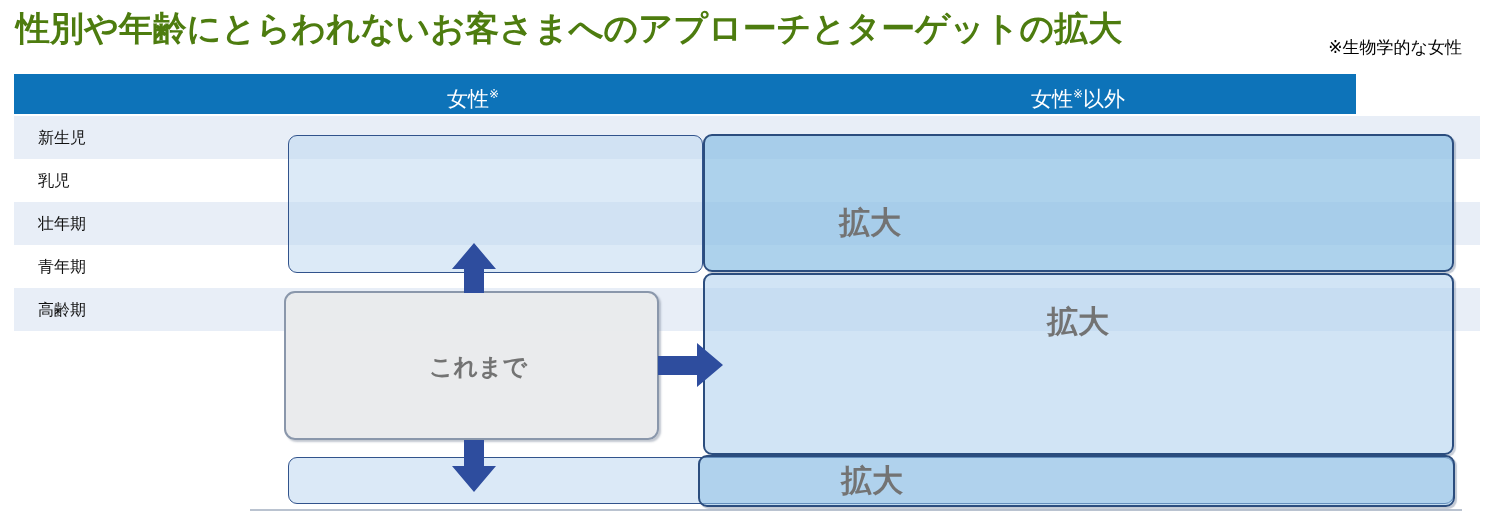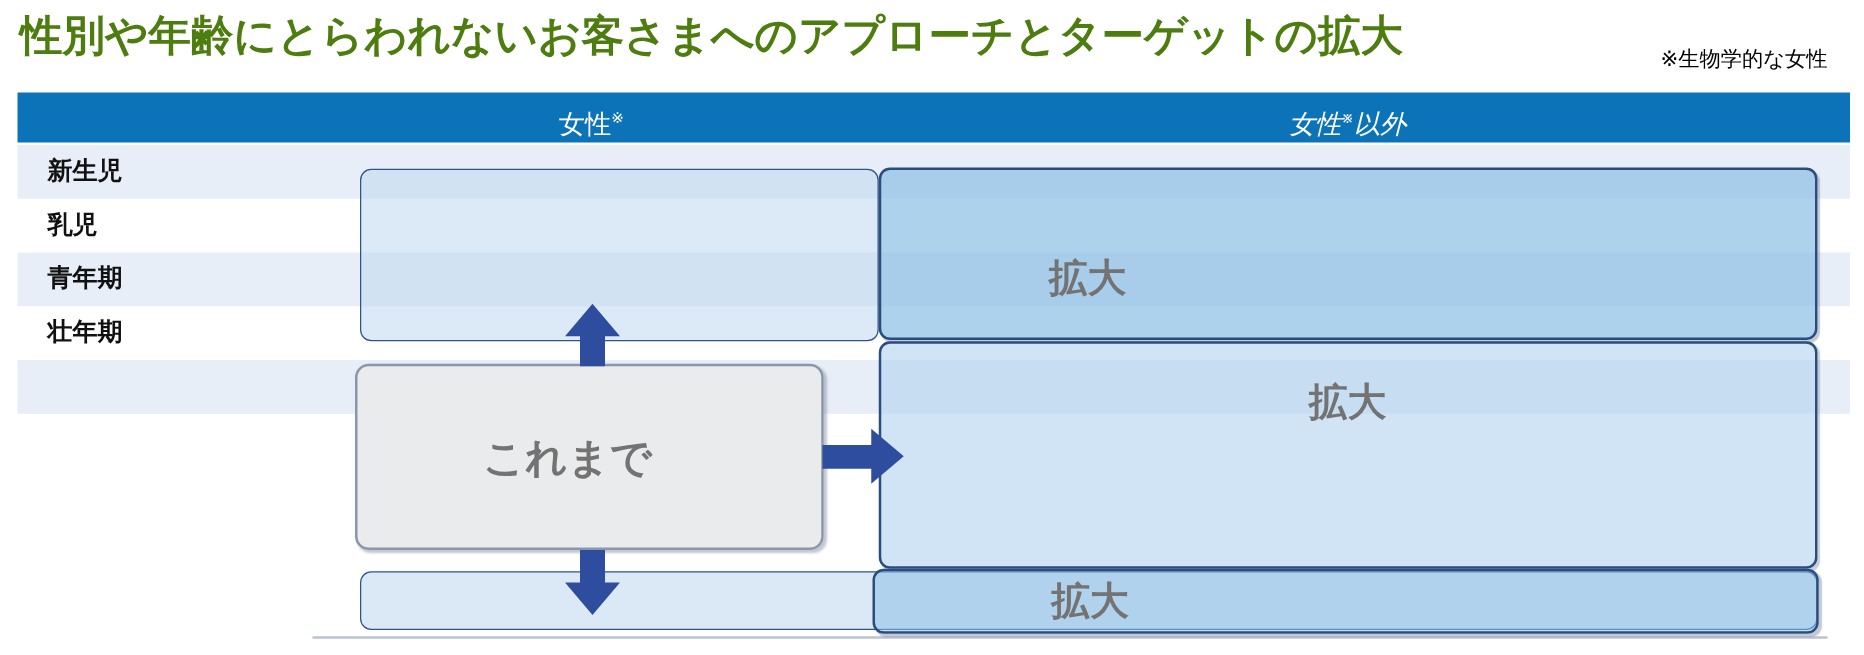--- a/index.html
+++ b/index.html
@@ -24,37 +24,37 @@
     position:absolute;left:16px;top:6px;
     font-size:34px;font-weight:700;color:#4d7c0f;
     letter-spacing:0px;white-space:nowrap;
   }
   .note{
     position:absolute;top:24px;right:29px;
     font-size:17px;color:#000;white-space:nowrap;margin-top:12px;
   }
   .tablewrap{position:absolute;left:14px;top:74px;width:1466px;height:436px;}
   .thead{
-    position:absolute;left:0;top:0;width:1466px;height:40px;
+    position:absolute;left:0;top:0;width:1342px;height:40px;
     background:var(--header-bg);
   }
   .thead .col{
     position:absolute;top:0;height:40px;line-height:40px;
     color:#fff;font-size:21px;white-space:nowrap;
     transform:translateX(-50%);
   }
   .thead .col sup{font-size:12px;vertical-align:super;}
   .col-female{left:459px;}
-  .col-nonfemale{left:1064px;font-style:italic;}
+  .col-nonfemale{left:1064px;}
   .rows{position:absolute;left:0;top:42px;width:1466px;}
   .row{height:43px;line-height:43px;}
   .row:nth-child(odd){background:var(--stripe);}
   .row-label{
     display:inline-block;margin-left:24px;
-    font-size:20px;font-weight:700;color:#111;
+    font-size:16px;font-weight:400;color:#111;
   }
   .box{position:absolute;border-radius:9px;}
   .box-pale{
     left:288px;top:135px;width:415px;height:138px;
     background:rgba(186,213,240,0.50);
     border:1.5px solid var(--pale-border);
   }
   .box-expand-top{
     left:703px;top:134px;width:751px;height:138px;
     background:rgba(141,192,229,0.72);
@@ -86,21 +86,21 @@
     box-shadow:2px 2px 2px rgba(120,130,150,0.45);
   }
   .bottom-line{
     position:absolute;left:250px;top:509px;width:1212px;height:2px;
     background:rgba(130,145,170,0.55);
   }
   .biglabel{
     position:absolute;transform:translate(-50%,-50%);
     font-weight:700;color:#737373;white-space:nowrap;
   }
-  .lbl-current{left:454px;top:367px;font-size:33px;}
+  .lbl-current{left:478px;top:367px;font-size:24px;}
   .lbl-expand-top{left:870px;top:223px;font-size:31px;}
   .lbl-expand-middle{left:1078px;top:322px;font-size:31px;}
   .lbl-expand-bottom{left:872px;top:481px;font-size:31px;}
   svg.arrows{position:absolute;inset:0;pointer-events:none;}
 </style>
 </head>
 <body>
 
 <div class="page">
 
@@ -112,22 +112,23 @@
       <div class="col col-female">
         <span>女性</span><sup>※</sup><span></span>
       </div>
       <div class="col col-nonfemale">
         <span>女性</span><sup>※</sup><span>以外</span>
       </div>
     </div>
     <div class="rows">
       <div class="row"><span class="row-label">新生児</span></div>
       <div class="row"><span class="row-label">乳児</span></div>
+      <div class="row"><span class="row-label">壮年期</span></div>
       <div class="row"><span class="row-label">青年期</span></div>
-      <div class="row"><span class="row-label">壮年期</span></div>
+      <div class="row"><span class="row-label">高齢期</span></div>
       <div class="row"><span class="row-label"></span></div>
     </div>
   </div>
 
   <div class="bottom-line"></div>
 
   <div class="box box-pale"></div>
   <div class="box box-expand-top"></div>
   <div class="box box-expand-middle"></div>
   <div class="box box-expand-bottom-left"></div>

